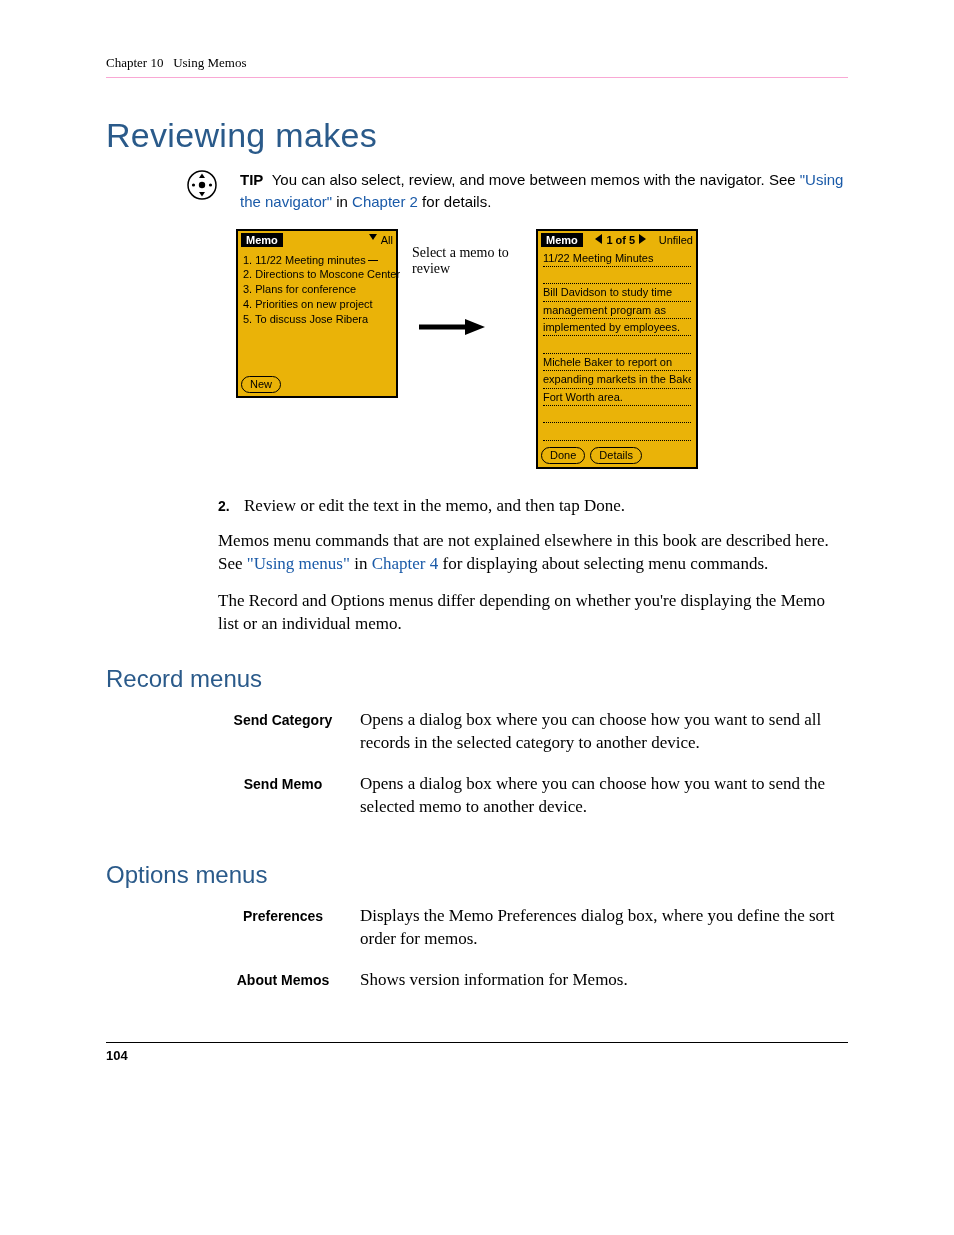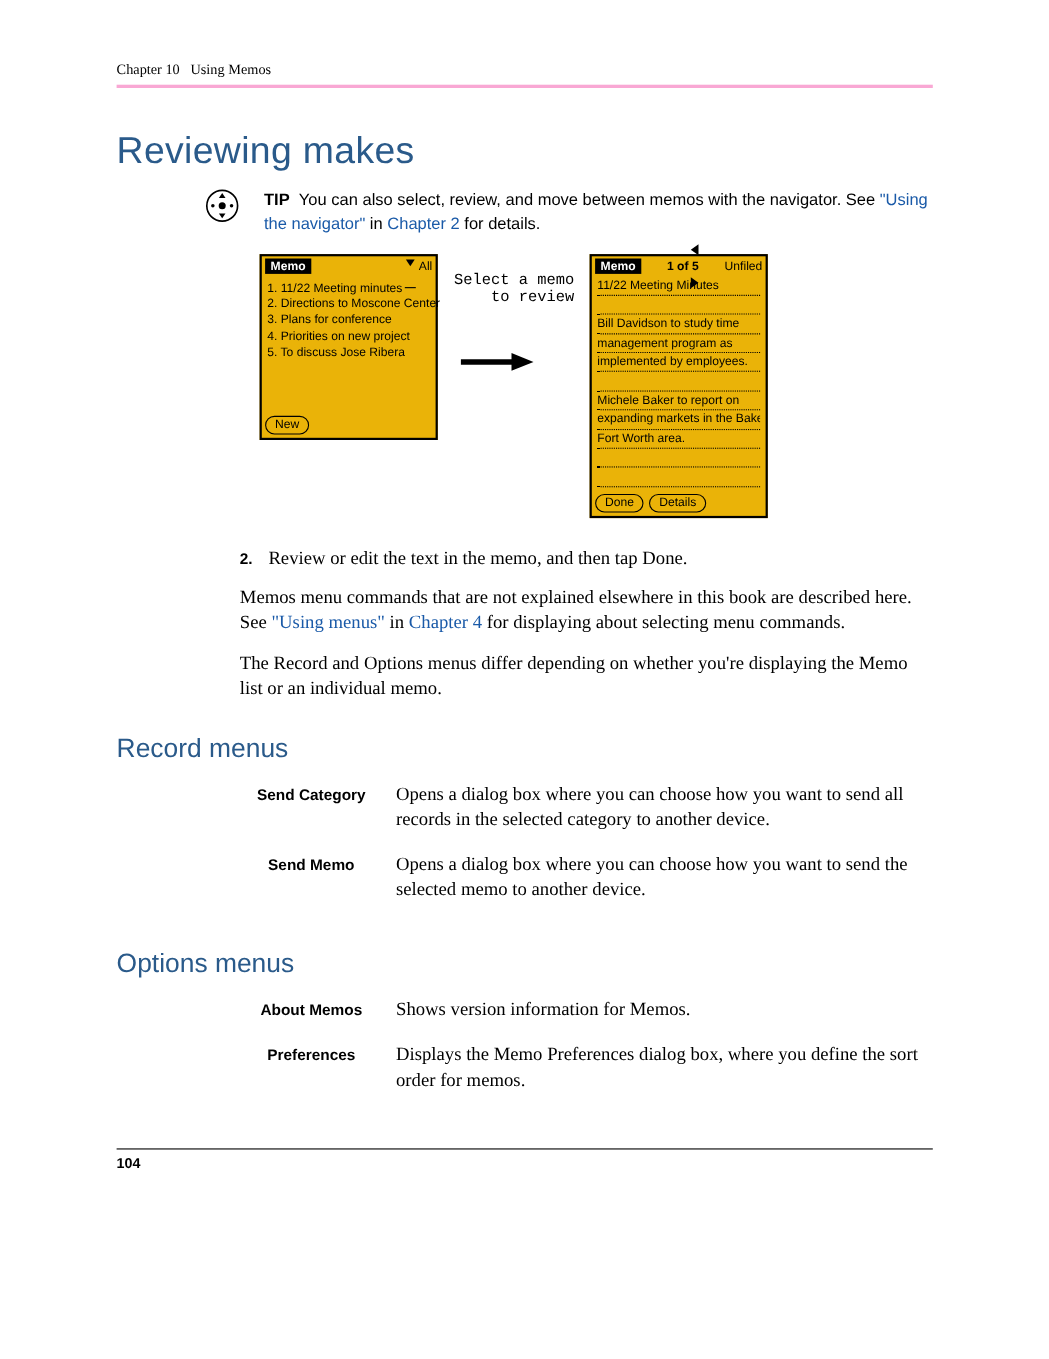--- a/index.html
+++ b/index.html
@@ -10,21 +10,21 @@
     color: #000;
     width: 954px;
   }
   .page {
     padding: 55px 106px 60px 106px;
   }
   .running-head {
     font-family: Georgia, serif;
     font-size: 13px;
     color: #000;
-    border-bottom: 3px solid #f9a8d4;
+    border-bottom: 1px solid #f9a8d4;
     padding-bottom: 6px;
     margin-bottom: 38px;
   }
   h1.section-title {
     font-family: 'Arial Narrow', Arial, sans-serif;
     font-stretch: condensed;
     font-weight: 400;
     font-size: 34px;
     color: #2a5a8a;
     margin: 0 0 12px 0;
@@ -162,25 +162,24 @@
     min-height: 120px;
   }
   .dotted-line {
     border-bottom: 1px dotted #000;
     line-height: 1.4;
     white-space: nowrap;
     overflow: hidden;
     margin-bottom: 1px;
   }
   .annotation {
-    font-family: Liberation Mono, monospace;
+    font-family: Liberation Serif, serif;
     font-size: 14px;
     width: 110px;
     padding-top: 16px;
-    text-align: right;
   }
   .arrow-wrap {
     padding-top: 86px;
     width: 80px;
     text-align: center;
   }
   table.menu-table {
     border-collapse: collapse;
     margin-left: 112px;
     margin-top: 6px;
@@ -272,21 +271,21 @@
         <svg width="70" height="20" viewBox="0 0 70 20">
           <line x1="2" y1="10" x2="50" y2="10" stroke="#000" stroke-width="5"></line>
           <polygon points="48,2 68,10 48,18" fill="#000"></polygon>
         </svg>
       </div>
     </div>
 
     <div class="palm-screen">
       <div class="palm-titlebar">
         <span class="title-chip">Memo</span>
-        <span style="display:flex;align-items:flex-end;gap:4px;font-weight:bold;flex-direction:column;">
+        <span style="display:flex;align-items:flex-start;gap:4px;font-weight:bold;">
           <span class="nav-arrow-l"></span>
           <span>1 of 5</span>
           <span class="nav-arrow-r"></span>
         </span>
         <span class="right">Unfiled</span>
       </div>
       <div class="palm-detail-body">
         <div class="dotted-line">11/22 Meeting Minutes</div>
         <div class="dotted-line">&nbsp;</div>
         <div class="dotted-line">Bill Davidson to study time</div>
@@ -335,25 +334,25 @@
       <td class="term">Send Memo</td>
       <td>Opens a dialog box where you can choose how you want to send the selected memo to another device.</td>
     </tr>
   </tbody>
     </table>
 
   <h2 class="sub-title">Options menus</h2>
   <table class="menu-table">
     <tbody>
         <tr>
+      <td class="term">Preferences</td>
+      <td>Displays the Memo Preferences dialog box, where you define the sort order for memos.</td>
+    </tr>
+    <tr>
       <td class="term">About Memos</td>
       <td>Shows version information for Memos.</td>
     </tr>
-    <tr>
-      <td class="term">Preferences</td>
-      <td>Displays the Memo Preferences dialog box, where you define the sort order for memos.</td>
-    </tr>
   </tbody>
     </table>
 
   <div class="page-num">104</div>
 
 </div>
 
 </body></html>

